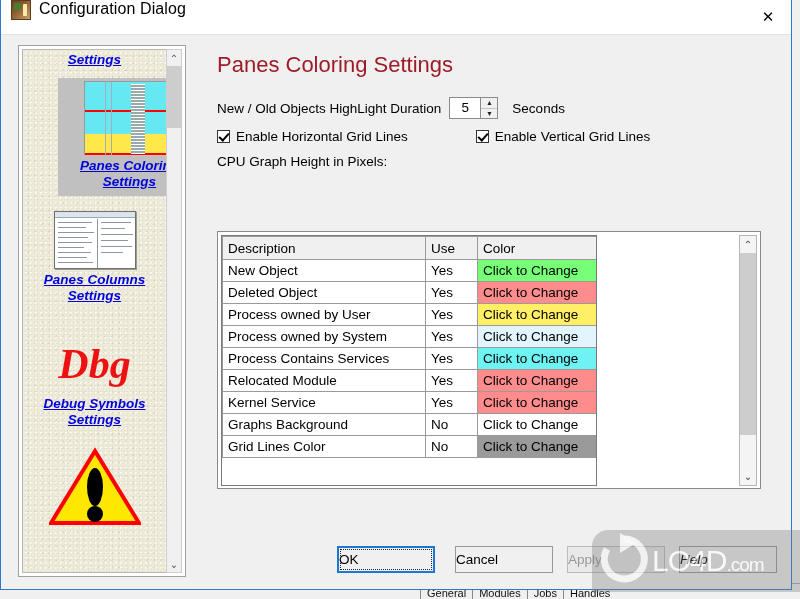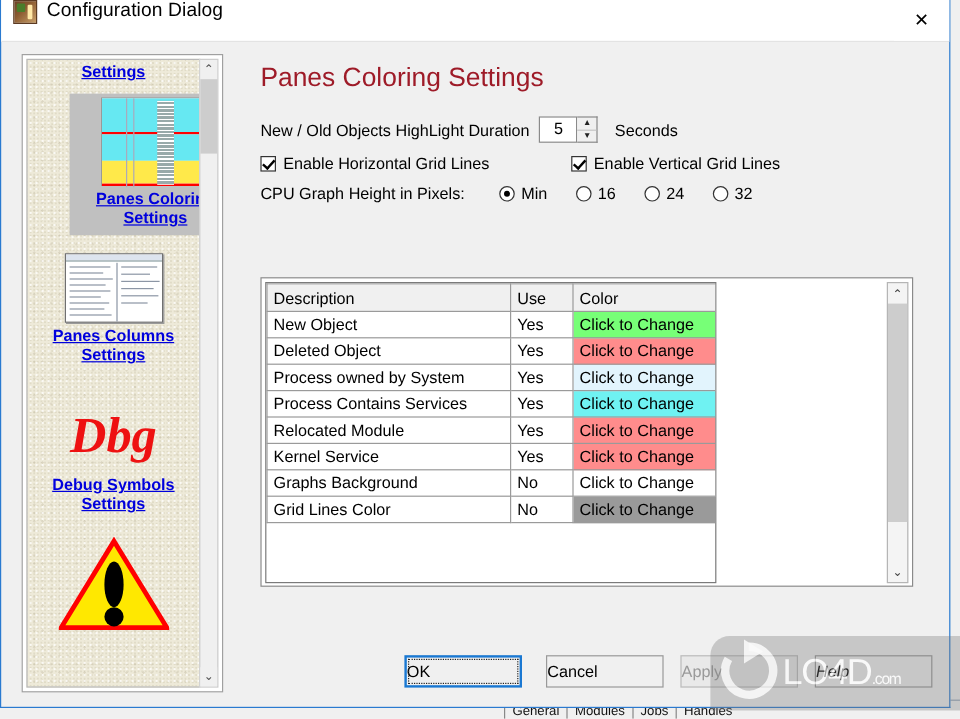--- a/index.html
+++ b/index.html
@@ -103,20 +103,21 @@
   .nav-item {
     width: 143px;
     text-align: center;
     padding: 3px 0 6px 0;
   }
   .nav-item.selected { background: #c0c0c0; }
   .nav-label {
     color: #0000dd; text-decoration: underline;
     font-size: 13.5px; font-weight: bold; line-height: 16px;
     display: block;
+    font-style: italic;
   }
   .nav-thumb { margin: 0 auto 3px auto; }
 
   
   .thumb-color {
     width: 92px; height: 74px; position: relative;
     background: #ffffff; border: 1px solid #999;
   }
   .tc-band { position: absolute; left: 0; width: 92px; }
   .tc-row { position: absolute; height: 1px; background: #9aa; }
@@ -281,21 +282,21 @@
   }
   #wm-panel {
     position: absolute; left: 0; top: 0; width: 208px; height: 62px;
     background: rgba(120,120,120,.55); border-radius: 16px 0 0 0;
   }
   #wm-logo { position: relative; margin-left: 4px; }
   #wm-text {
     position: relative; font-size: 30px; color: #ffffff; letter-spacing: -1px;
     font-family: "Liberation Sans", sans-serif;
   }
-  #wm-text .dot { font-size: 13px; }
+  #wm-text .dot { font-size: 19px; }
 </style>
 </head>
 <body>
 
 <div id="bg-app">
   <div id="bg-left-cells">
     <div class="bg-cell-line" style="top:14px"></div>
     <div class="bg-cell-line" style="top:34px"></div>
     <div class="bg-cell-line" style="top:54px"></div>
     <div class="bg-cell-line" style="top:74px"></div>
@@ -420,38 +421,20 @@
         <span class="cb-label">Enable Horizontal Grid Lines</span>
       </span>
       <span id="cb2-wrap">
         <span class="cb checked"></span>
         <span class="cb-label">Enable Vertical Grid Lines</span>
       </span>
     </div>
 
     <div class="ctl-row" id="row-cpu">
       <span class="ctl-label">CPU Graph Height in Pixels:</span>
-      <span class="radio-group" style="margin-left:29px;">
-        <span class="rb-item">
-          <span class="rb checked"></span>
-          <span>Min</span>
-        </span>
-        <span class="rb-item" style="margin-left:24px;">
-          <span class="rb"></span>
-          <span>16</span>
-        </span>
-        <span class="rb-item" style="margin-left:24px;">
-          <span class="rb"></span>
-          <span>24</span>
-        </span>
-        <span class="rb-item" style="margin-left:24px;">
-          <span class="rb"></span>
-          <span>32</span>
-        </span>
-      </span>
     </div>
 
     <div id="table-frame">
       <div id="grid">
         <table class="tbl">
           <colgroup>
               <col class="c1">
               <col class="c2">
               <col class="c3">
             </colgroup>
@@ -467,20 +450,25 @@
                 <td>New Object</td>
                 <td>Yes</td>
                 <td class="c-color" style="background: rgb(119, 255, 119); color: rgb(0, 0, 0);">Click to Change</td>
               </tr>
               <tr>
                 <td>Deleted Object</td>
                 <td>Yes</td>
                 <td class="c-color" style="background: rgb(255, 140, 140); color: rgb(0, 0, 0);">Click to Change</td>
               </tr>
               <tr>
+                <td>Process owned by User</td>
+                <td>Yes</td>
+                <td class="c-color" style="background: rgb(255, 239, 102); color: rgb(0, 0, 0);">Click to Change</td>
+              </tr>
+              <tr>
                 <td>Process owned by System</td>
                 <td>Yes</td>
                 <td class="c-color" style="background: rgb(226, 244, 253); color: rgb(0, 0, 0);">Click to Change</td>
               </tr>
               <tr>
                 <td>Process Contains Services</td>
                 <td>Yes</td>
                 <td class="c-color" style="background: rgb(111, 242, 242); color: rgb(0, 0, 0);">Click to Change</td>
               </tr>
               <tr>

